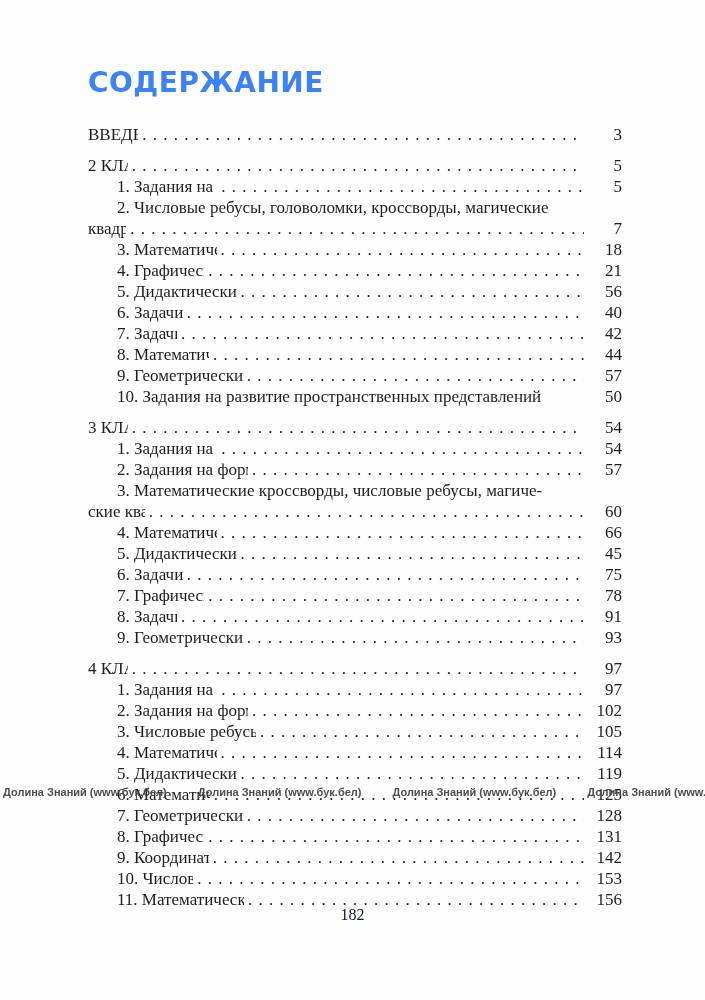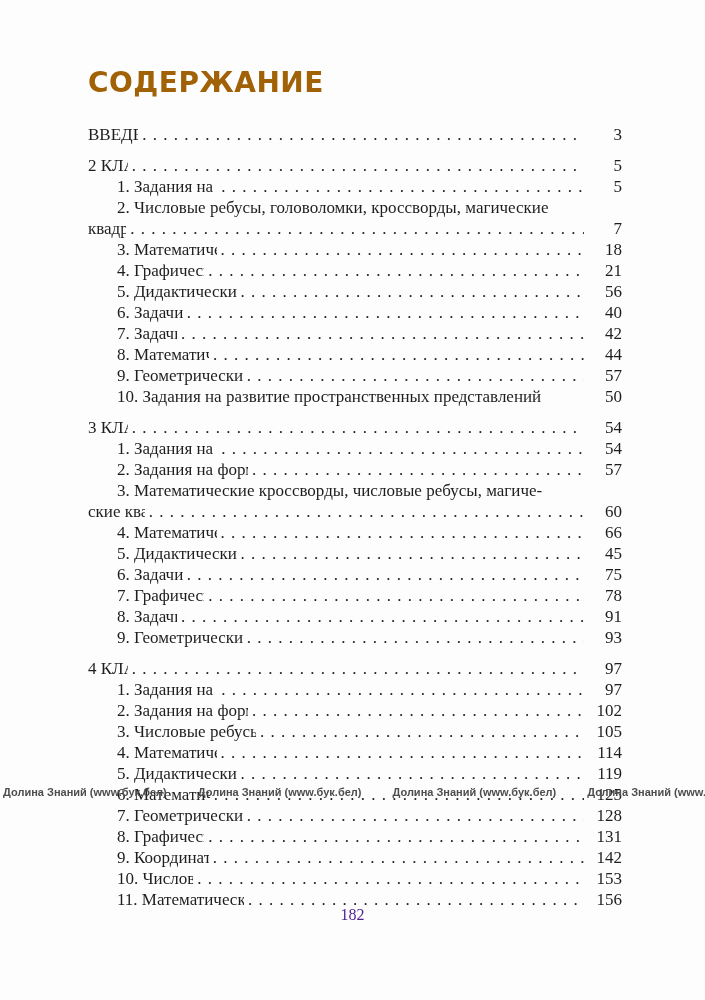--- a/index.html
+++ b/index.html
@@ -19,21 +19,21 @@
   .title {
     margin: 0;
     position: absolute;
     top: 66px;
     left: 88px;
     font-family: "DejaVu Sans", "Liberation Sans", sans-serif;
     font-weight: 800;
     font-size: 28px;
     line-height: 34px;
     letter-spacing: 0.5px;
-    color: #a16207;
+    color: #3b82f6;
   }
   .toc {
     position: absolute;
     top: 114px;
     left: 88px;
     width: 534px;
   }
   .row {
     display: flex;
     align-items: baseline;
@@ -88,21 +88,21 @@
     flex: 0 0 auto;
     text-align: center;
   }
   .folio {
     position: absolute;
     top: 906px;
     left: 0;
     width: 705px;
     text-align: center;
     font-size: 16px;
-    color: #4c1d95;
+    color: #0f172a;
   }
 </style>
 </head>
 <body>
 
 <div class="page">
   <h1 class="title">СОДЕРЖАНИЕ</h1>
   <div class="toc" id="toc">
       <div class="row section">
         <span class="label">ВВЕДЕНИЕ</span>

